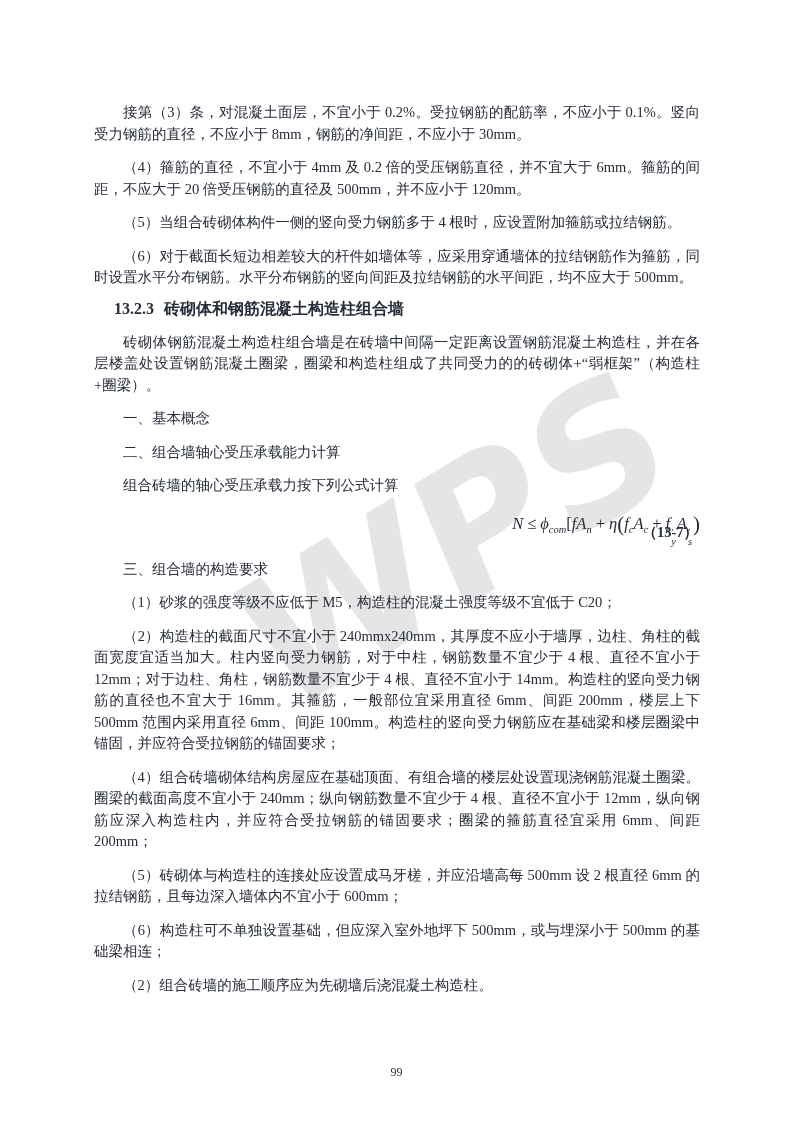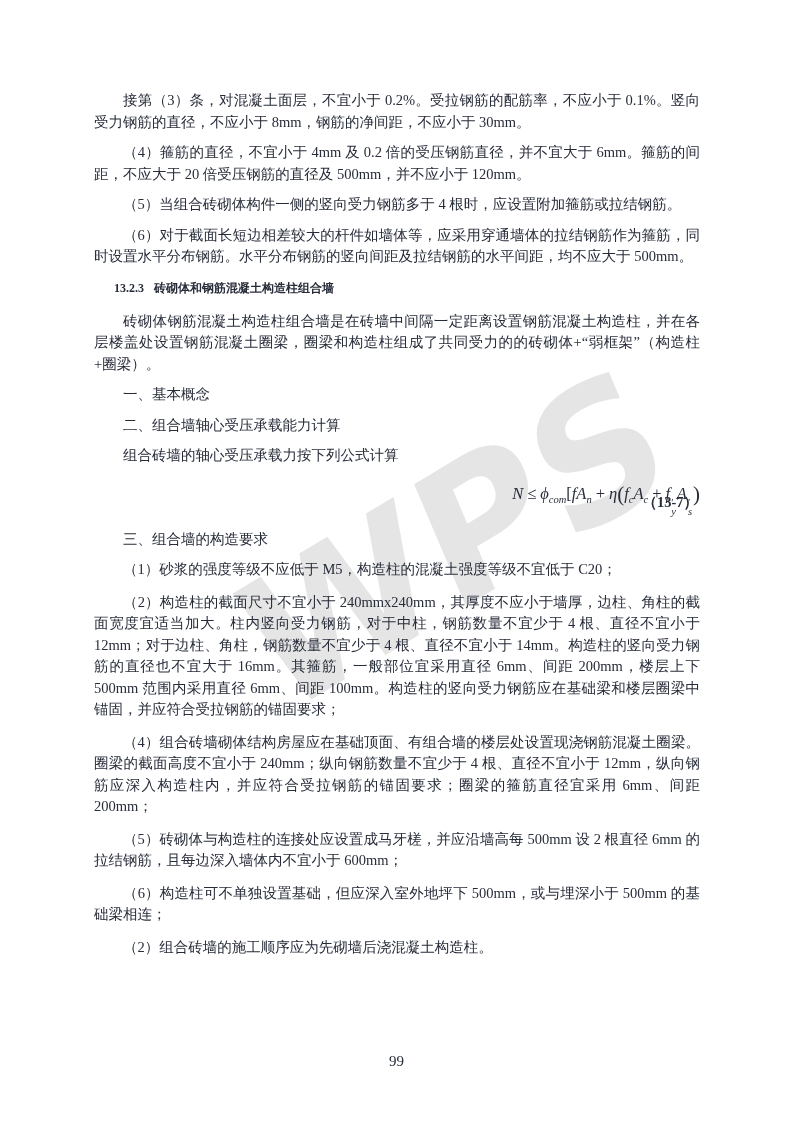--- a/index.html
+++ b/index.html
@@ -23,30 +23,30 @@
     z-index:0;
     white-space:nowrap;
     user-select:none;
   }
   .content {
     position:absolute;
     left:94px; right:93px; top:90px;
     z-index:1;
   }
   .content p {
-    margin:0 0 9px 0;
+    margin:12px 0 9px 0;
     font-size:14.5px;
     line-height:21.5px;
     text-indent:2em;
     text-align:justify;
   }
   .items p { margin-bottom:11px; }
   h2.heading {
     margin:5px 0 12px 20px;
-    font-size:12px;
+    font-size:16px;
     font-weight:700;
     line-height:22px;
   }
   h2.heading .hnum { margin-right:10px; }
   .formula-row {
     position:relative;
     margin:10px 0 18px 0;
     text-align:right;
     font-size:16.5px;
     line-height:34px;
@@ -62,23 +62,23 @@
     font-size:10.5px; line-height:9px; vertical-align:-7px; margin:0 1px;
   }
   .ps .ps-top { font-style:normal; }
   .ps .ps-bot { font-style:italic; }
   .eq-num {
     position:absolute; right:2px; bottom:-2px;
     font-size:14.5px; font-style:normal; line-height:21px;font-weight:bold;
   }
   .page-number {
     position:absolute;
-    left:0; right:0; bottom:52px;
+    left:0; right:0; bottom:42px;
     text-align:center;
-    font-size:15px;
+    font-size:12px;
     z-index:1;
   }
 </style>
 </head>
 <body>
 
 <div class="page">
 
   <div class="watermark">WPS</div>
 

